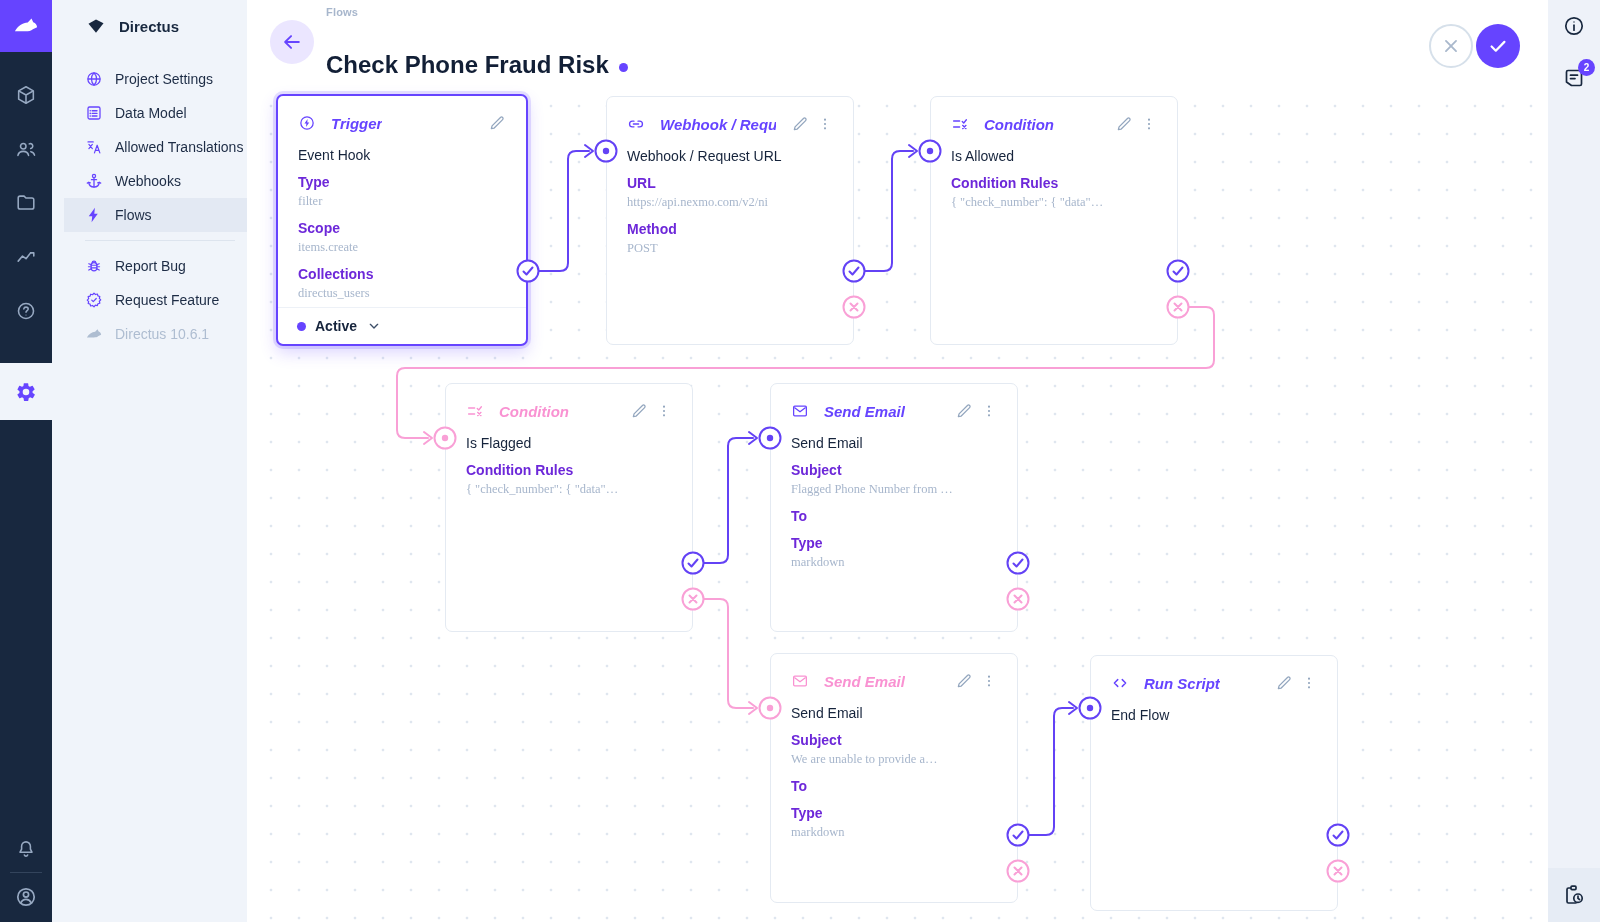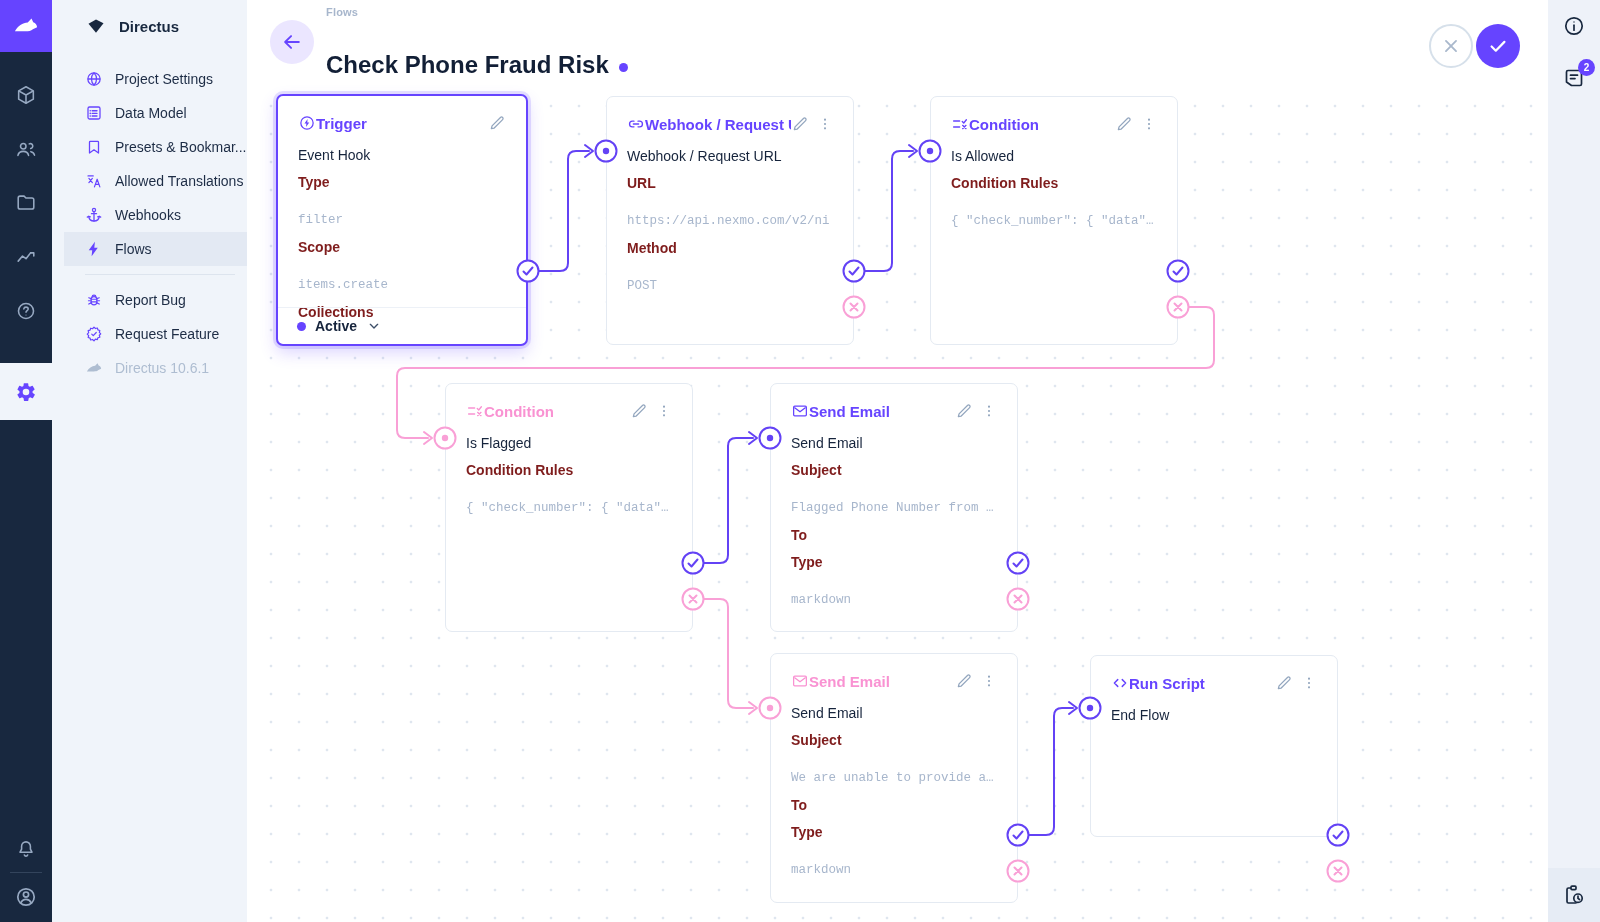--- a/index.html
+++ b/index.html
@@ -41,29 +41,29 @@
   .breadcrumb { font-size:11px; font-weight:600; color:var(--muted); letter-spacing:.2px; }
   .page-title { font-size:24px; font-weight:700; color:#121f36; line-height:26px; display:flex; align-items:center;margin-top:34px; }
   .unsaved-dot { width:9px; height:9px; border-radius:50%; background:var(--purple); margin-left:10px; margin-top:4px; }
   .canvas-actions { position:absolute; top:24px; right:28px; display:flex; gap:3px; }
   .btn-circle { width:44px; height:44px; border-radius:50%; display:flex; align-items:center; justify-content:center; cursor:pointer; }
   .btn-cancel { background:#fff; border:2px solid #d6e0ea; color:#a9b8cc; }
   .btn-save { background:var(--purple); border:none; color:#fff; }
   
   .panel { position:absolute; background:#fff; border:1px solid var(--border); border-radius:7px; padding:15px 20px; overflow:hidden; z-index:1; }
   .panel.selected { border:2px solid var(--purple); box-shadow:0 0 0 3px rgba(102,68,255,.16), 0 7px 16px rgba(102,68,255,.22); }
-  .p-head { display:flex; align-items:center; gap:0; height:24px; }
+  .p-head { display:flex; align-items:center; gap:15px; height:24px;font-style:italic; }
   .p-ic { color:var(--purple); flex:none; }
   .p-title { font-size:15px; font-weight:650; color:var(--purple); white-space:nowrap; overflow:hidden; flex:0 1 auto; min-width:0; }
   .panel.pink .p-ic, .panel.pink .p-title { color:var(--pink); }
   .p-tools { margin-left:auto; display:flex; align-items:center; gap:8px; color:#94a7bf; flex:none; }
   .p-op { margin-top:10px; font-size:14px; color:#16243c; line-height:20px; }
   .p-field { margin-top:7px; }
-  .f-label { font-size:14px; font-weight:650; color:#7f1d1d; line-height:20px; }
-  .f-value { font-family:Liberation Mono, monospace; font-size:12.5px; line-height:19px; color:var(--muted); white-space:nowrap; overflow:hidden;margin-top:19px; }
+  .f-label { font-size:14px; font-weight:650; color:#6d28d9; line-height:20px; }
+  .f-value { font-family:Liberation Serif, serif; font-size:12.5px; line-height:19px; color:var(--muted); white-space:nowrap; overflow:hidden; }
   .p-footer { position:absolute; left:0; right:0; bottom:0; border-top:1px solid #edf1f7; padding:10px 19px; display:flex; align-items:center; gap:9px; font-size:14px; font-weight:550; color:#16243c; cursor:pointer; }
   .status-dot { width:9px; height:9px; border-radius:50%; background:var(--purple); }
   .flow-svg { position:absolute; left:0; top:0; width:1301px; height:922px; z-index:2; pointer-events:none; }
   .flow-svg .ln { fill:none; stroke-width:2; stroke-linecap:round; }
   .flow-svg .lp { stroke:var(--purple-line); }
   .flow-svg .lk { stroke:var(--pink-line); }
   .flow-svg .cc { fill:#fff; stroke-width:2; }
   .flow-svg .gl { fill:none; stroke-width:2; stroke-linecap:round; stroke-linejoin:round; }
   
   .right-bar { width:52px; background:#eef2f9; flex:none; display:flex; flex-direction:column; align-items:center; }
@@ -328,26 +328,20 @@
       <span>Project Settings</span>
     </div>
     <div class="sb-item">
       <svg class="ic si">
           <use href="#sym-datamodel"></use>
         </svg>
       <span>Data Model</span>
     </div>
     <div class="sb-item">
       <svg class="ic si">
-          <use href="#sym-bookmark"></use>
-        </svg>
-      <span>Presets &amp; Bookmar...</span>
-    </div>
-    <div class="sb-item">
-      <svg class="ic si">
           <use href="#sym-translate"></use>
         </svg>
       <span>Allowed Translations</span>
     </div>
     <div class="sb-item">
       <svg class="ic si">
           <use href="#sym-anchor"></use>
         </svg>
       <span>Webhooks</span>
     </div>
@@ -564,21 +558,21 @@
       </div>
     <div class="p-field">
         <div class="f-label">To</div>
       </div>
     <div class="p-field">
         <div class="f-label">Type</div>
         <div class="f-value">markdown</div>
       </div>
   </section>
 
-  <section class="panel" style="left:843px;top:655px;width:248px;height:182px">
+  <section class="panel" style="left:843px;top:655px;width:248px;height:256px">
     <div class="p-head">
       <svg class="ic p-ic" width="18" height="18">
           <use href="#sym-code"></use>
         </svg>
       <span class="p-title">Run Script</span>
       <span class="p-tools">
         <svg class="ic" width="18" height="18">
             <use href="#sym-pencil"></use>
           </svg>
         <svg class="ic" width="16" height="16">

